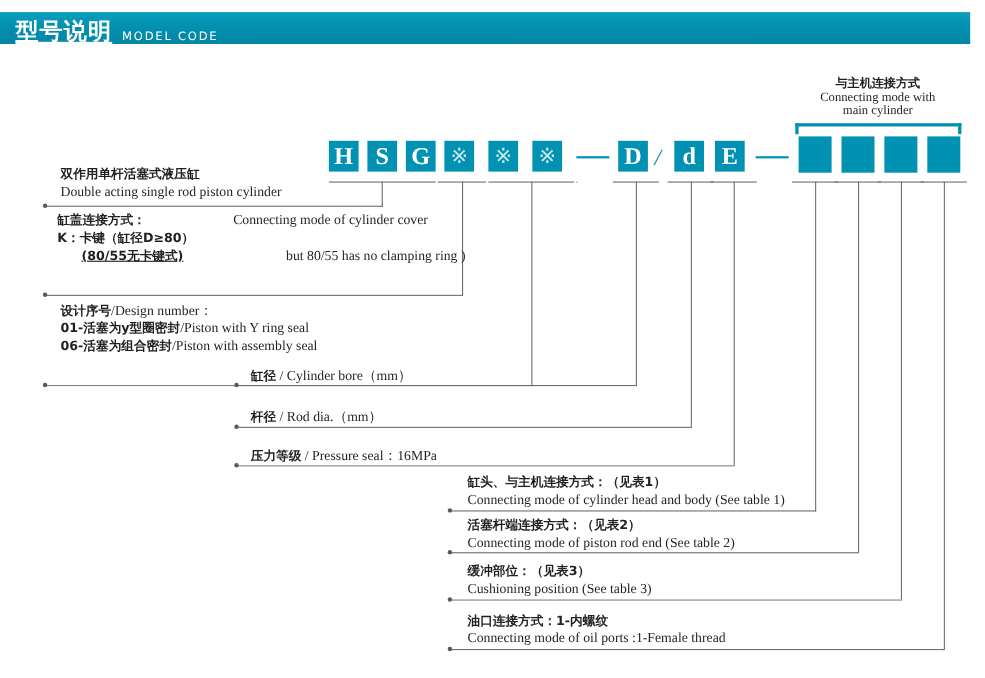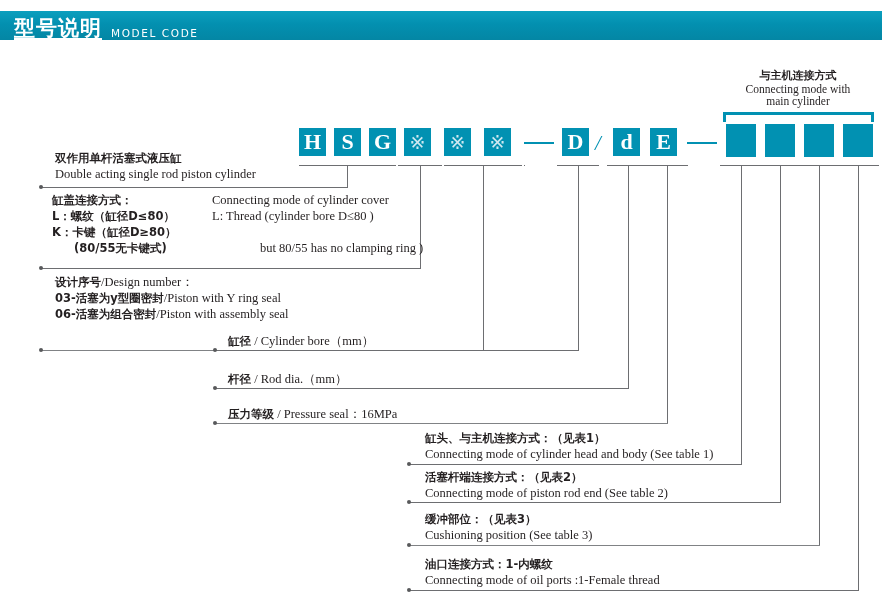--- a/index.html
+++ b/index.html
@@ -57,21 +57,21 @@
   .dot{position:absolute;width:4px;height:4px;border-radius:50%;background:#58595b;}
   
   .lbl{position:absolute;}
   .cn{font-family:"DejaVu Sans",sans-serif;font-weight:700;font-size:11.5px;color:#231f20;line-height:16px;white-space:nowrap;}
   .en{font-family:"Liberation Serif",serif;font-size:12.5px;color:#231f20;line-height:16px;white-space:nowrap;}
   .mix{font-family:"DejaVu Sans",sans-serif;font-weight:700;font-size:11.5px;color:#231f20;line-height:16px;white-space:nowrap;}
   .mix .ser{font-family:"Liberation Serif",serif;font-weight:400;font-size:12.5px;text-align:right;}
   .two-col{display:flex;}
   .two-col .c1{width:160px;}
   .two-col .c2{width:330px;}
-  .indent{padding-left:22px;}
+  .indent{padding-left:22px;text-decoration:underline;}
   .indent2{padding-left:26px;}
 </style>
 </head>
 <body>
 
 <div class="header-bar"></div>
 <div class="header-inner">
   <span class="header-cn">型号说明</span>
   <span class="header-en">MODEL CODE</span>
 </div>
@@ -170,38 +170,34 @@
   <div class="cn">双作用单杆活塞式液压缸</div>
   <div class="en">Double acting single rod piston cylinder</div>
 </div>
 
 <div class="lbl" style="left:52px;top:192px;">
   <div class="two-col">
     <div class="c1 cn">缸盖连接方式：</div>
     <div class="c2 en">Connecting mode of cylinder cover</div>
   </div>
   <div class="two-col">
-    <div class="c1 cn">L：螺纹（缸径D≤80）</div>
-    <div class="c2 en">L: Thread (cylinder bore D≤80 )</div>
-  </div>
-  <div class="two-col">
     <div class="c1 cn">K：卡键（缸径D≥80）</div>
   </div>
   <div class="two-col">
     <div class="c1 cn indent">(80/55无卡键式)</div>
     <div class="c2 en indent2">but 80/55 has no clamping ring )</div>
   </div>
 </div>
 
 <div class="lbl" style="left:55px;top:274px;">
   <div class="mix">
     <span>设计序号</span><span class="ser">/Design number：</span>
   </div>
   <div class="mix">
-    <span>03-活塞为y型圈密封</span><span class="ser">/Piston with Y ring seal</span>
+    <span>01-活塞为y型圈密封</span><span class="ser">/Piston with Y ring seal</span>
   </div>
   <div class="mix">
     <span>06-活塞为组合密封</span><span class="ser">/Piston with assembly seal</span>
   </div>
 </div>
 
 <div class="lbl mix" style="left:228px;top:333px;">
   <span>缸径</span><span class="ser"> / Cylinder bore（mm）</span>
 </div>
 

